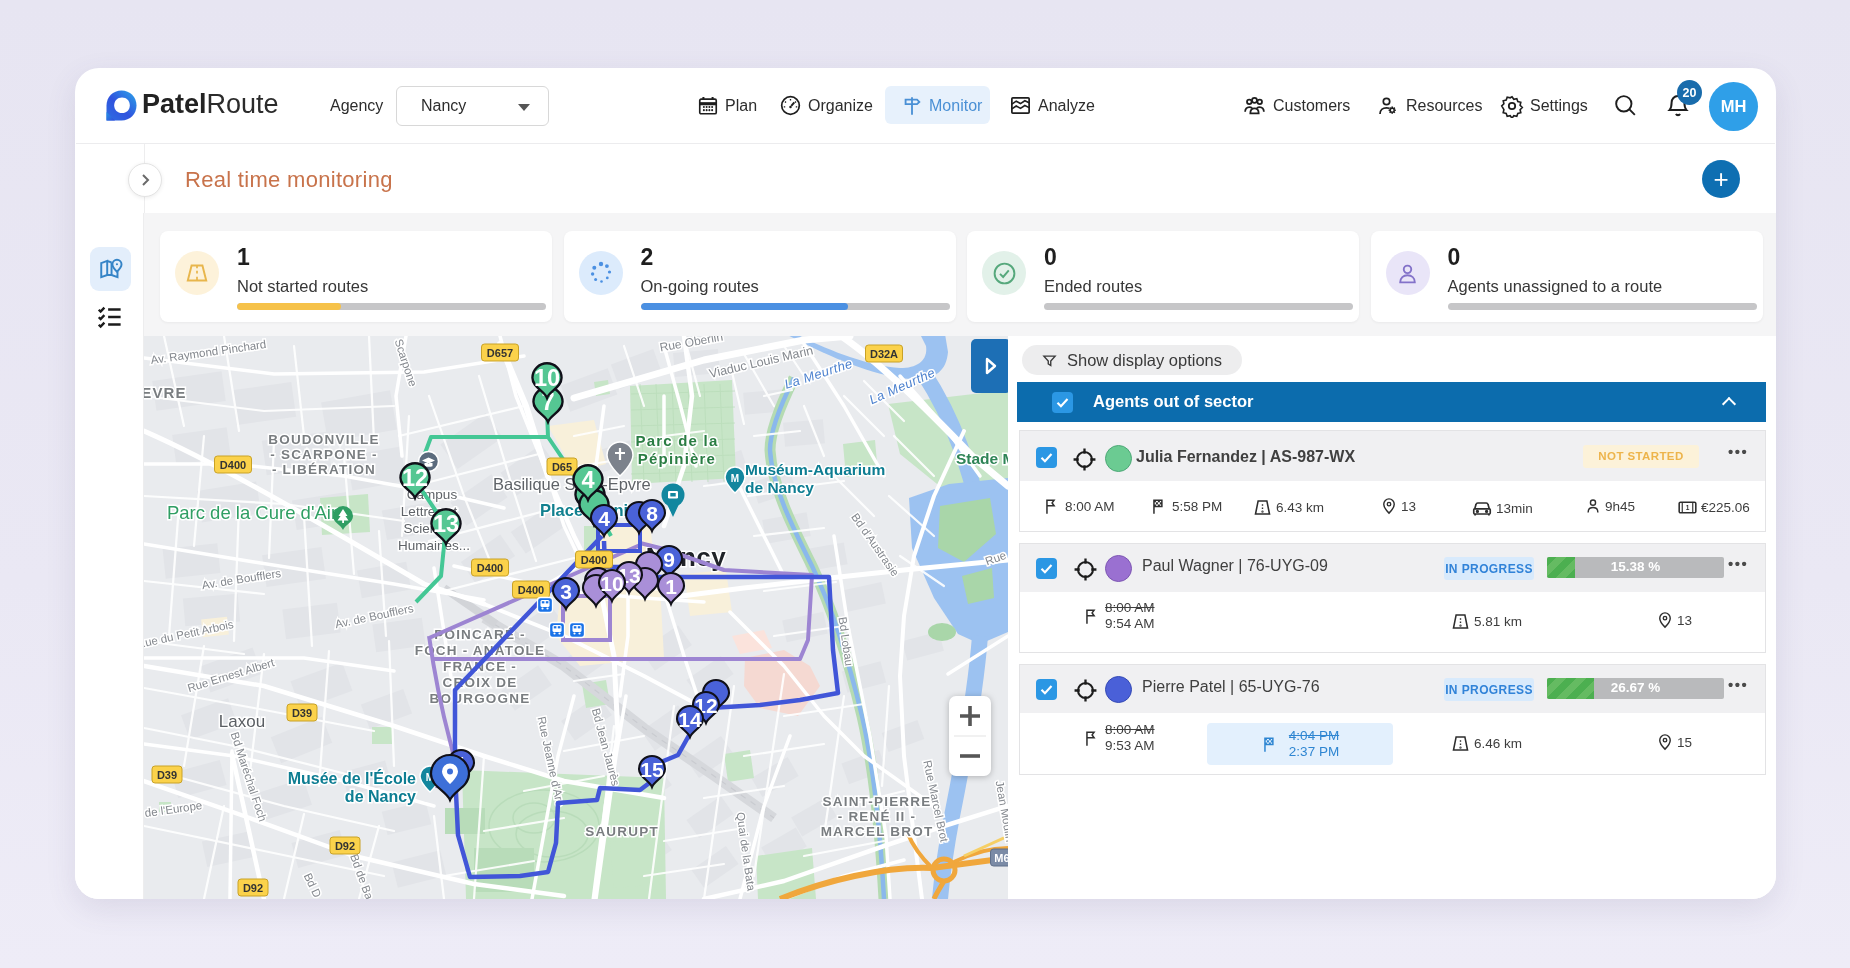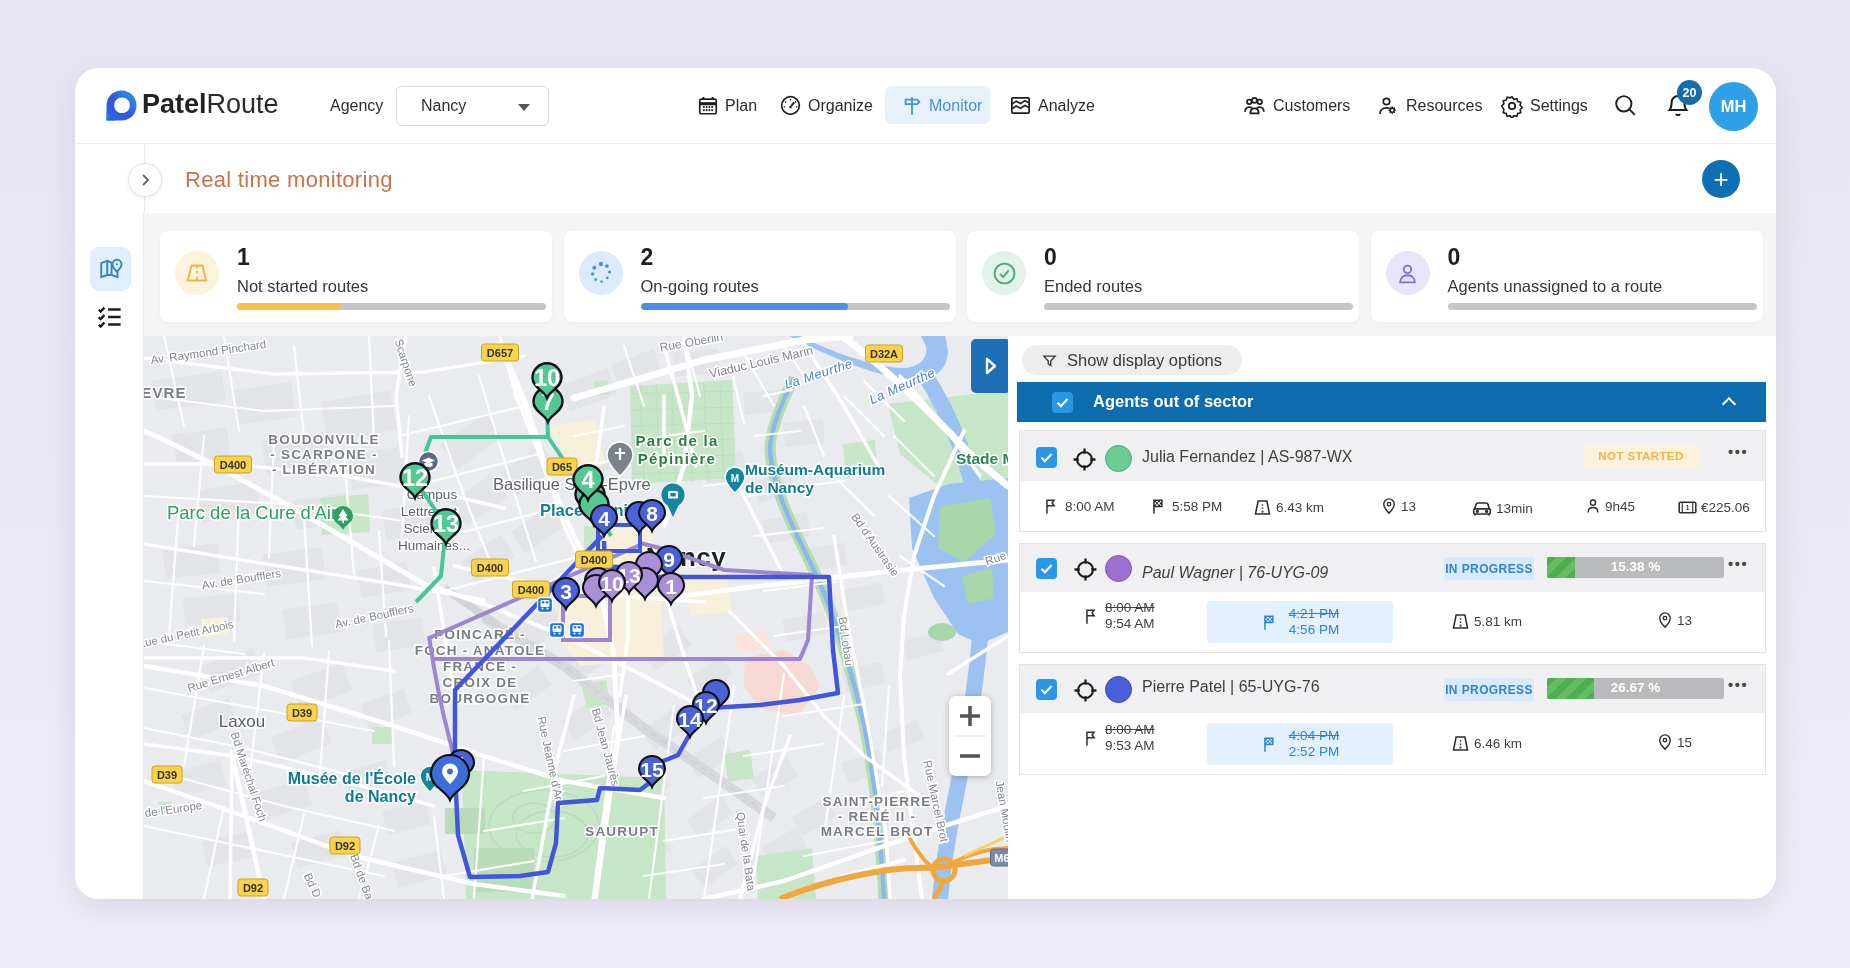--- a/index.html
+++ b/index.html
@@ -765,21 +765,21 @@
   <div class="chk" style="left:16px;top:16px;">
       <svg width="15" height="15" viewBox="0 0 24 24" fill="none" stroke="#fff" stroke-width="3.4">
         <path d="M4 12.5l5.5 5.5L20 6.5"></path>
       </svg>
     </div>
   <svg class="abs" style="left:52px;top:15.5px;" width="25" height="25" viewBox="0 0 24 24" fill="none" stroke="#1d1d1d" stroke-width="2">
       <circle cx="12" cy="12" r="7.2"></circle>
       <path d="M12 1.5v5M12 17.5v5M1.5 12h5M17.5 12h5" stroke-width="2.2"></path>
     </svg>
   <div class="abs" style="left:85px;top:14px;width:27px;height:27px;border-radius:50%;background:#6bcb92;border:1.5px solid #4da877;"></div>
-  <div class="aname" style="left:122px;top:17px;">Julia Fernandez | AS-987-WX</div>
+  <div class="aname" style="left:116px;top:17px;font-weight:bold;">Julia Fernandez | AS-987-WX</div>
   <div class="badge ns" style="left:563px;top:13.5px;">NOT STARTED</div>
   <div class="dots" style="left:708px;top:12px;">•••</div>
   <div class="stat" style="left:23px;top:66px;"><svg width="19" height="19" viewBox="0 0 24 24" fill="none" stroke="#2e2e2e" stroke-width="1.9">
         <path d="M5 3v18M5 4h9l-2.5 3.5L14 11H5"></path>
       </svg>8:00 AM</div>
   <div class="stat" style="left:130px;top:66px;"><svg width="19" height="19" viewBox="0 0 24 24" fill="none" stroke="#2e2e2e" stroke-width="1.9">
         <path d="M5 3v18M5 4h10v8H5" fill="none"></path>
         <g fill="#2e2e2e" stroke="none">
           <rect x="5" y="4" width="2.5" height="2.7"></rect>
           <rect x="10" y="4" width="2.5" height="2.7"></rect>
@@ -822,53 +822,36 @@
   <div class="chk" style="left:16px;top:13.5px;">
       <svg width="15" height="15" viewBox="0 0 24 24" fill="none" stroke="#fff" stroke-width="3.4">
         <path d="M4 12.5l5.5 5.5L20 6.5"></path>
       </svg>
     </div>
   <svg class="abs" style="left:53px;top:13px;" width="25" height="25" viewBox="0 0 24 24" fill="none" stroke="#1d1d1d" stroke-width="2">
       <circle cx="12" cy="12" r="7.2"></circle>
       <path d="M12 1.5v5M12 17.5v5M1.5 12h5M17.5 12h5" stroke-width="2.2"></path>
     </svg>
   <div class="abs" style="left:85px;top:10.5px;width:27px;height:27px;border-radius:50%;background:#9a70d1;border:1.5px solid #7d56b3;"></div>
-  <div class="aname" style="left:122px;top:20px;font-style:italic;">Paul Wagner | 76-UYG-09</div>
+  <div class="aname" style="left:122px;top:13px;">Paul Wagner | 76-UYG-09</div>
   <div class="badge ip" style="left:424px;top:13px;">IN PROGRESS</div>
   <div class="pbar" style="left:527px;top:13px;">
       <div class="pfill" style="width:28px;"></div>
       <div class="plabel">15.38 %</div>
     </div>
   <div class="dots" style="left:708px;top:11px;">•••</div>
   <div class="stat" style="left:63px;top:56px;">
       <svg width="19" height="19" viewBox="0 0 24 24" fill="none" stroke="#2e2e2e" stroke-width="1.9">
         <path d="M5 3v18M5 4h9l-2.5 3.5L14 11H5"></path>
       </svg>
       <div class="t2">
         <span class="strike">8:00 AM</span>
         <span>9:54 AM</span>
       </div>
     </div>
-  <div class="bluebox" style="left:187px;top:57px;width:186px;height:42px;">
-    <svg width="19" height="19" viewBox="0 0 24 24" fill="none" stroke="#2f86d2" stroke-width="1.9">
-        <path d="M5 3v18M5 4h10v8H5" fill="none"></path>
-        <g fill="#2f86d2" stroke="none">
-          <rect x="5" y="4" width="2.5" height="2.7"></rect>
-          <rect x="10" y="4" width="2.5" height="2.7"></rect>
-          <rect x="7.5" y="6.7" width="2.5" height="2.7"></rect>
-          <rect x="12.5" y="6.7" width="2.5" height="2.7"></rect>
-          <rect x="5" y="9.4" width="2.5" height="2.6"></rect>
-          <rect x="10" y="9.4" width="2.5" height="2.6"></rect>
-        </g>
-      </svg>
-    <div class="t2">
-        <span class="strike">4:21 PM</span>
-        <span>4:56 PM</span>
-      </div>
-  </div>
   <div class="stat" style="left:430px;top:67px;"><svg width="21" height="21" viewBox="0 0 24 24" fill="none" stroke="#2e2e2e" stroke-width="1.8">
         <path d="M7 4.5h10l3 15H4z"></path>
         <path d="M12 8.2v1.8M12 12v1.8" stroke-width="1.6"></path>
         <circle cx="12" cy="16.8" r=".4" fill="#2e2e2e"></circle>
       </svg>5.81 km</div>
   <div class="stat" style="left:636px;top:67px;"><svg width="18" height="18" viewBox="0 0 24 24" fill="none" stroke="#2e2e2e" stroke-width="1.9">
         <path d="M12 2.5a7 7 0 0 1 7 7c0 5-7 12-7 12s-7-7-7-12a7 7 0 0 1 7-7z"></path>
         <circle cx="12" cy="9.5" r="2.3"></circle>
       </svg>13</div>
 </div>
@@ -908,21 +891,21 @@
           <rect x="5" y="4" width="2.5" height="2.7"></rect>
           <rect x="10" y="4" width="2.5" height="2.7"></rect>
           <rect x="7.5" y="6.7" width="2.5" height="2.7"></rect>
           <rect x="12.5" y="6.7" width="2.5" height="2.7"></rect>
           <rect x="5" y="9.4" width="2.5" height="2.6"></rect>
           <rect x="10" y="9.4" width="2.5" height="2.6"></rect>
         </g>
       </svg>
     <div class="t2">
         <span class="strike">4:04 PM</span>
-        <span>2:52 PM</span>
+        <span>2:37 PM</span>
       </div>
   </div>
   <div class="stat" style="left:430px;top:68px;"><svg width="21" height="21" viewBox="0 0 24 24" fill="none" stroke="#2e2e2e" stroke-width="1.8">
         <path d="M7 4.5h10l3 15H4z"></path>
         <path d="M12 8.2v1.8M12 12v1.8" stroke-width="1.6"></path>
         <circle cx="12" cy="16.8" r=".4" fill="#2e2e2e"></circle>
       </svg>6.46 km</div>
   <div class="stat" style="left:636px;top:68px;"><svg width="18" height="18" viewBox="0 0 24 24" fill="none" stroke="#2e2e2e" stroke-width="1.9">
         <path d="M12 2.5a7 7 0 0 1 7 7c0 5-7 12-7 12s-7-7-7-12a7 7 0 0 1 7-7z"></path>
         <circle cx="12" cy="9.5" r="2.3"></circle>

